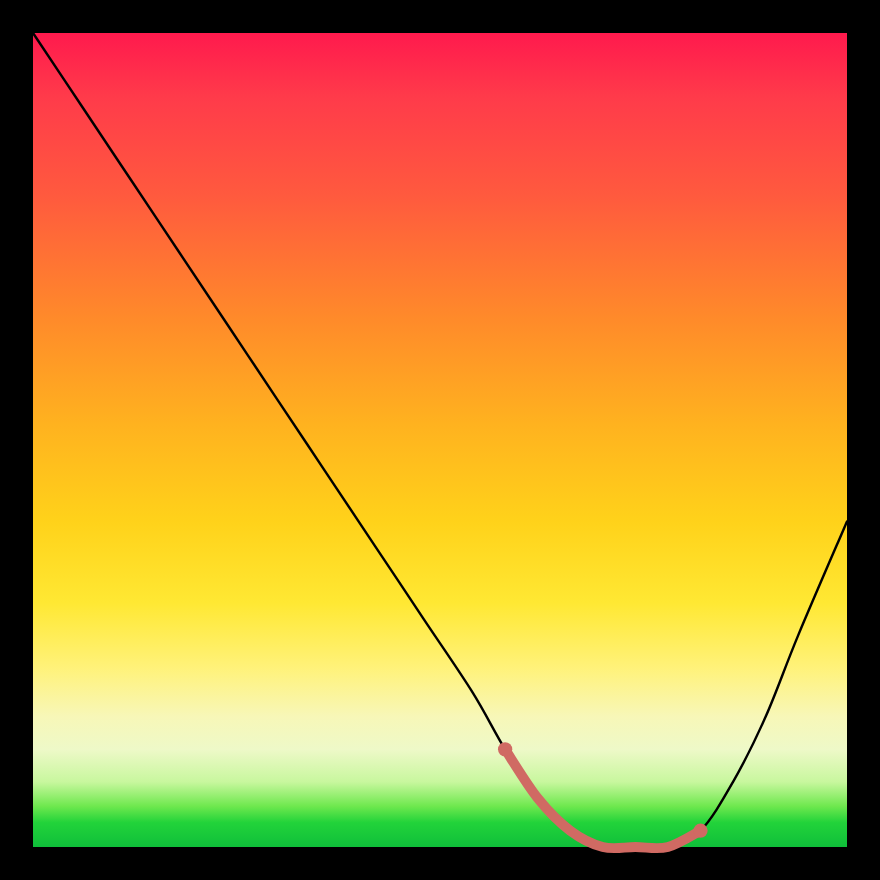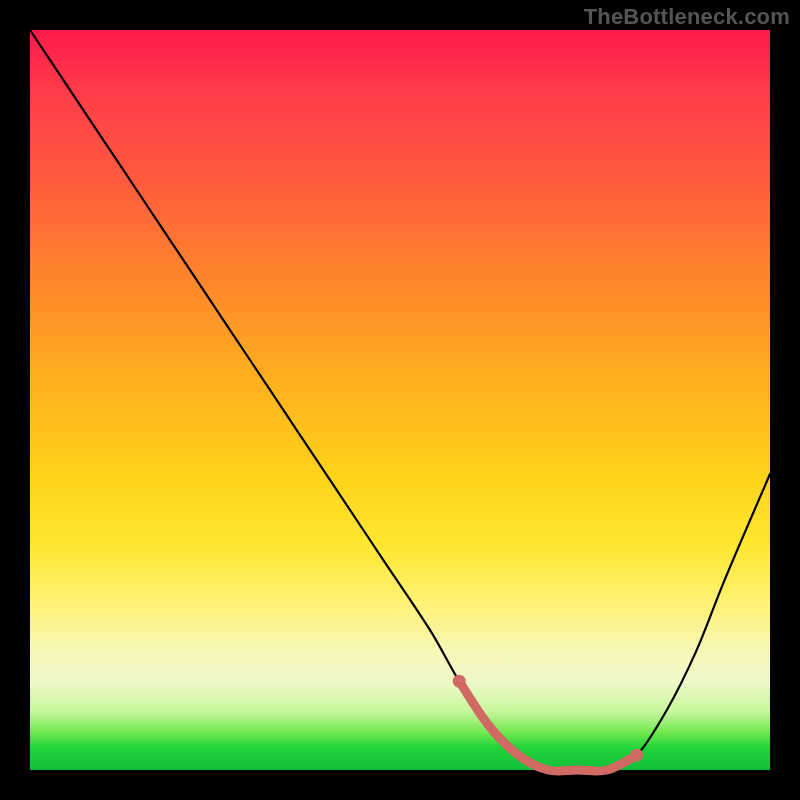--- a/index.html
+++ b/index.html
@@ -75,21 +75,20 @@
     stroke-linejoin: round;
   }
   .dot {
     fill: #d06a63;
   }
 </style>
 </head>
 <body>
 
 <div class="frame">
-  <div class="watermark">TheBottleneck.com</div>
 
   <div class="plot-area">
     <svg class="curve" viewBox="0 0 740 740">
       <path id="main-curve" class="curve-path" d="M 0 0 C 7.4 11.1, 29.6 44.4, 44.4 66.6 C 59.2 88.8, 74.0 111.0, 88.8 133.2 C 103.6 155.4, 118.4 177.6, 133.2 199.8 C 148.0 222.0, 162.8 244.2, 177.6 266.4 C 192.4 288.6, 207.2 310.8, 222.0 333.0 C 236.8 355.2, 251.6 377.4, 266.4 399.6 C 281.2 421.8, 296.0 444.0, 310.8 466.2 C 325.6 488.4, 340.4 510.6, 355.2 532.8 C 370.0 555.0, 387.3 579.7, 399.6 599.4 C 411.9 619.1, 419.3 635.2, 429.2 651.2 C 439.1 667.2, 448.9 683.3, 458.8 695.6 C 468.7 707.9, 478.5 717.8, 488.4 725.2 C 498.3 732.6, 508.1 737.5, 518.0 740.0 C 527.9 742.5, 537.7 740.0, 547.6 740.0 C 557.5 740.0, 567.3 742.5, 577.2 740.0 C 587.1 737.5, 596.9 735.1, 606.8 725.2 C 616.7 715.3, 626.5 698.1, 636.4 680.8 C 646.3 663.5, 656.1 643.8, 666.0 621.6 C 675.9 599.4, 683.3 577.2, 695.6 547.6 C 707.9 518.0, 732.6 461.3, 740.0 444.0"></path>
       <path id="highlight-curve" class="highlight-path" d="M 429.2 651.2 C 434.1 658.6, 448.9 683.3, 458.8 695.6 C 468.7 707.9, 478.5 717.8, 488.4 725.2 C 498.3 732.6, 508.1 737.5, 518.0 740.0 C 527.9 742.5, 537.7 740.0, 547.6 740.0 C 557.5 740.0, 567.3 742.5, 577.2 740.0 C 587.1 737.5, 601.9 727.7, 606.8 725.2"></path>
       <g id="dots">
           <circle cx="429.2" cy="651.2" r="6.5" class="dot"></circle>
           <circle cx="606.8" cy="725.2" r="6.5" class="dot"></circle>
         </g>
     </svg>

